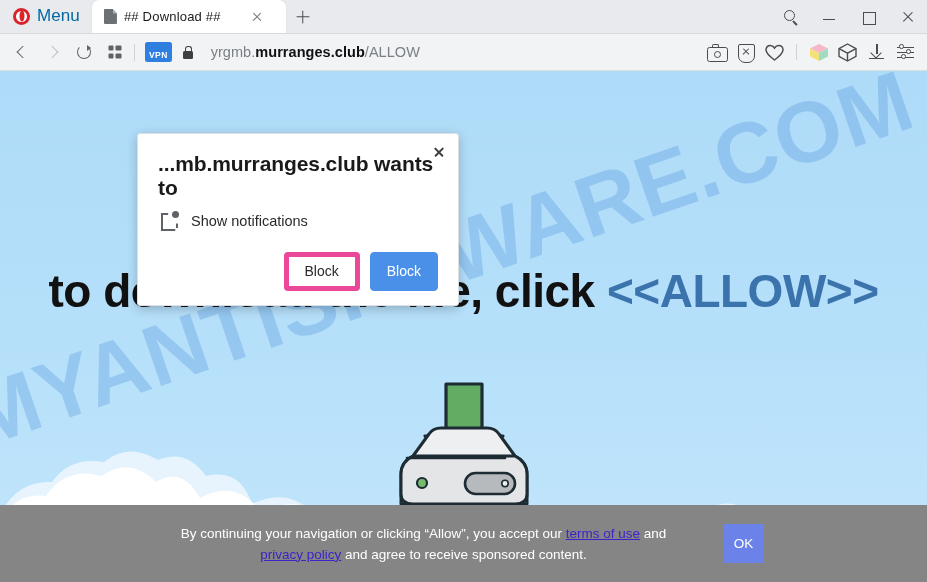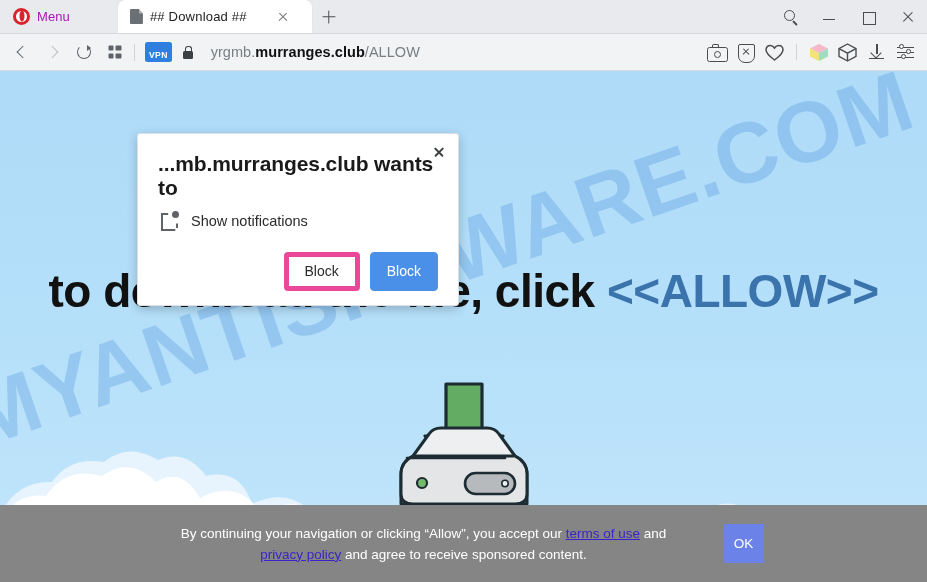--- a/index.html
+++ b/index.html
@@ -25,29 +25,28 @@
   .opera-logo {
     width:17px; height:17px; border-radius:50%;
     border:3.2px solid #d9242b; background:#fff;
     position:relative;
   }
   .opera-logo::after{
     content:""; position:absolute; left:50%; top:50%;
     transform:translate(-50%,-50%);
     width:5px; height:11px; border-radius:50%; background:#d9242b;
   }
-  .menu-label { font-size:13px; color:#a21caf; letter-spacing:.1px; }
+  .menu-label { font-size:17px; color:#0369a1; letter-spacing:.1px; }
 
   .tab {
     height:33px; width:194px; background:#fff;
     border-radius:7px 7px 0 0;
     display:flex; align-items:center; gap:7px;
     padding:0 19px 0 12px; position:relative;
     box-shadow:0 -1px 2px rgba(0,0,0,.05);
-    margin-left:36px;
   }
   .tab-favicon {
     width:13px; height:15px; flex:none; position:relative;
     background:#6b7075;
     clip-path:polygon(0 0, 68% 0, 100% 30%, 100% 100%, 0 100%);
     border-radius:1px;
   }
   .tab-favicon::after{
     content:""; position:absolute; right:0; top:0;
     width:32%; height:30%; background:#aab0b5;

